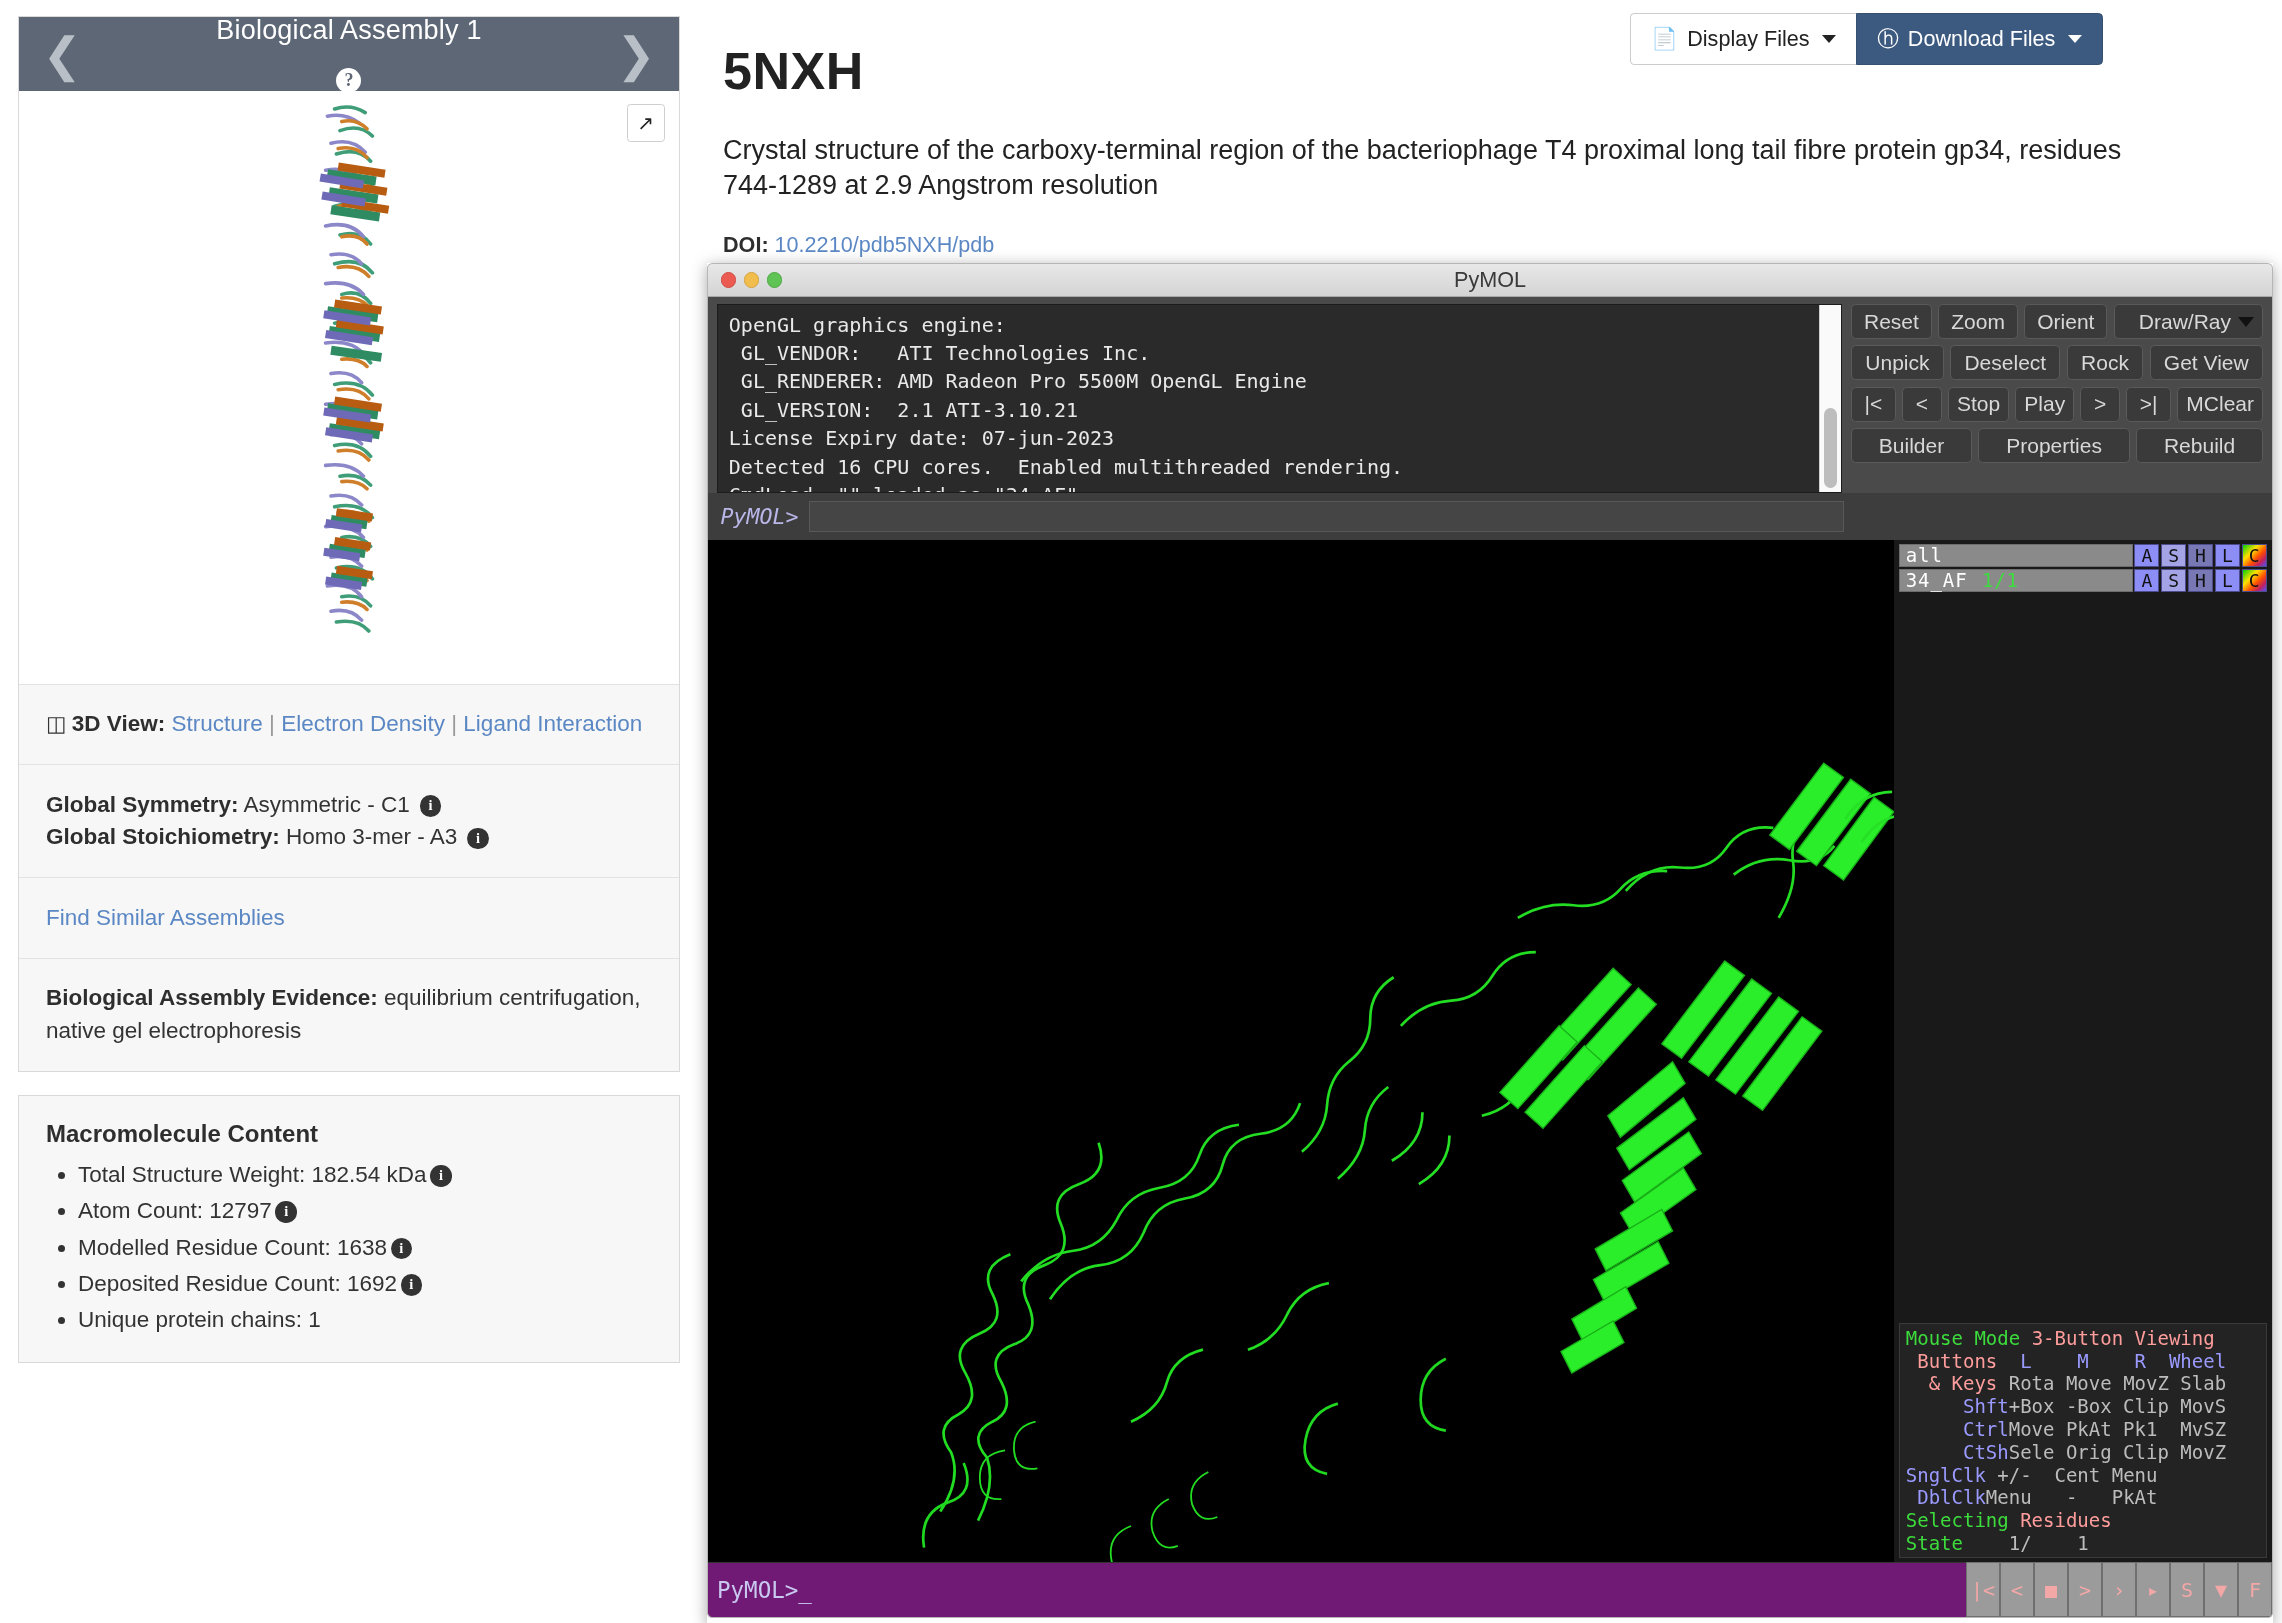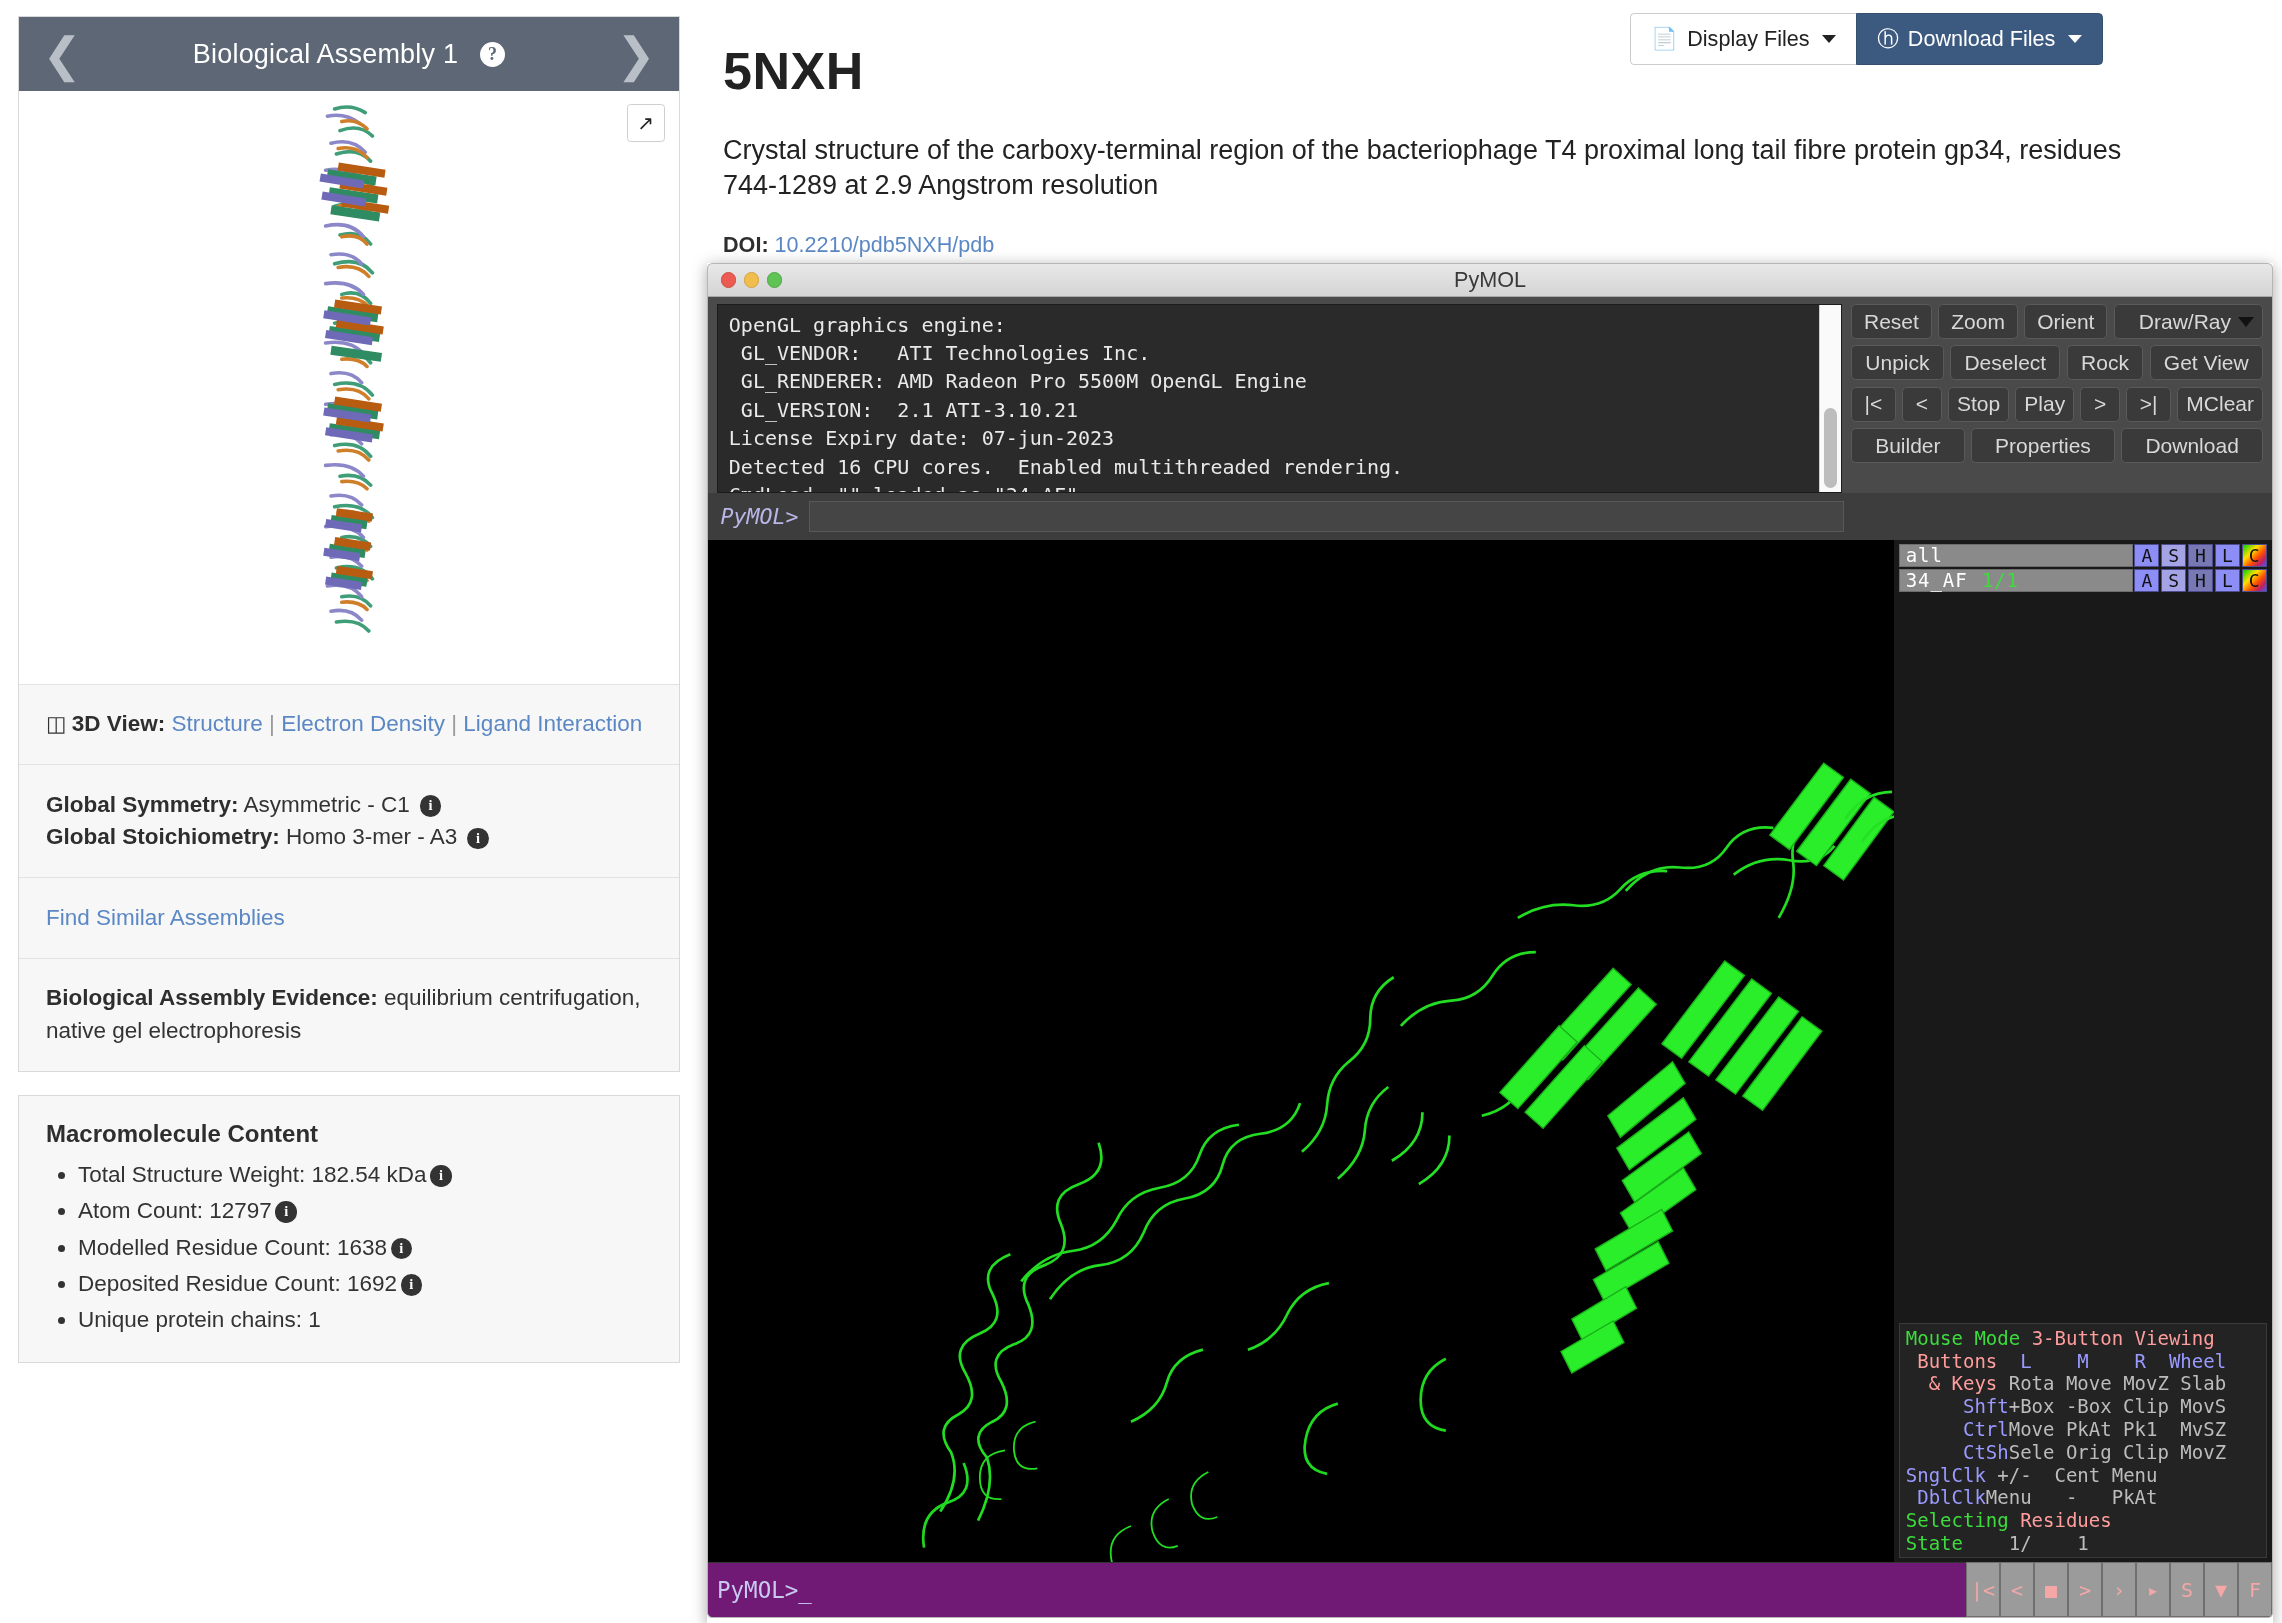--- a/index.html
+++ b/index.html
@@ -15,21 +15,21 @@
   
   #sidebar { position:absolute; left:0; top:0; width:698px; height:1624px; background:#fff; }
 
   .panel { margin:16px 18px 0 18px; border:0.9px solid #d9d9d9; background:#f7f7f7; }
 
   .assembly-head {
     background:#5d6775; color:#fff; height:74px;
     display:flex; align-items:center; justify-content:space-between;
     padding:0 23.4px;
   }
-  .assembly-title { font-size:27px; font-weight:400; letter-spacing:0.2px; display:flex; align-items:center; gap:22px;}
+  .assembly-title { font-size:27px; font-weight:400; letter-spacing:0.2px; display:flex; align-items:center; gap:22px;flex-direction:column;}
   .chev { color:#b9bfc7; font-size:47px; line-height:1; font-weight:300; cursor:pointer; user-select:none; }
   .qmark {
     width:25px;height:25px;border-radius:50%;background:#fff;color:#5d6775;
     display:inline-flex;align-items:center;justify-content:center;
     font-size:18px;font-weight:bold;font-family:"Liberation Serif", serif;
   }
 
   .thumb-wrap { background:#fff; position:relative; height:594px; border-bottom:0.9px solid #e3e3e3;}
   .expand-btn {
     position:absolute; right:14.4px; top:12.6px; width:38px;height:38px;
@@ -328,21 +328,21 @@
           <div class="pbtn narrow">&lt;</div>
           <div class="pbtn">Stop</div>
           <div class="pbtn">Play</div>
           <div class="pbtn narrow">&gt;</div>
           <div class="pbtn narrow">&gt;|</div>
           <div class="pbtn">MClear</div>
         </div>
         <div class="brow">
           <div class="pbtn">Builder</div>
           <div class="pbtn">Properties</div>
-          <div class="pbtn">Download</div>
+          <div class="pbtn">Rebuild</div>
         </div>
       </div>
     </div>
 
     <div class="promptbar">
       <span class="pmlabel">PyMOL&gt;</span>
       <div class="cmdinput"></div>
     </div>
 
     <div class="pm-body">

